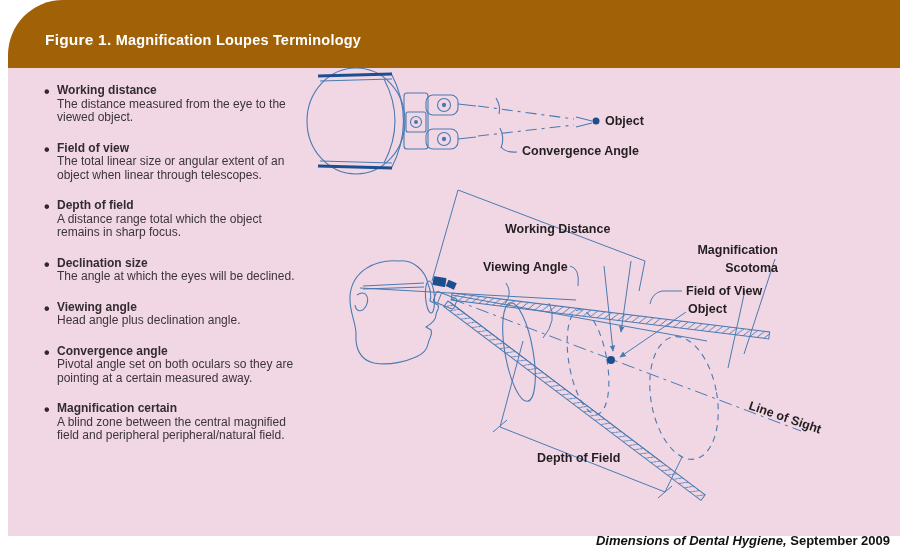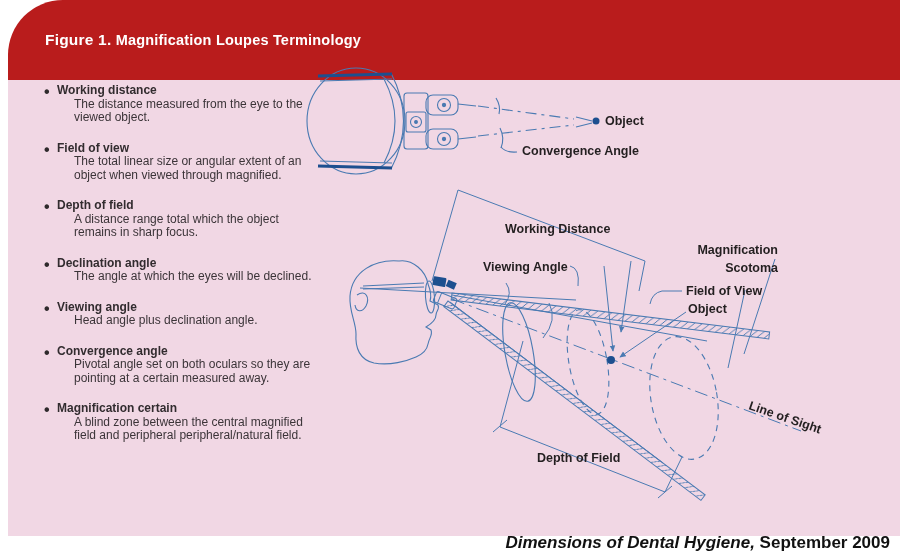--- a/index.html
+++ b/index.html
@@ -1,32 +1,32 @@
 <!DOCTYPE html>
 <html><head>
 <meta charset="utf-8">
 <style>
   html,body{margin:0;padding:0;background:#ffffff;}
   #stage{position:relative;width:900px;height:553px;background:#ffffff;overflow:hidden;
          font-family:"Liberation Sans","DejaVu Sans",sans-serif;}
   #panel{position:absolute;left:8px;top:58px;right:0;height:473px;background:#f1d7e4;
          border-top:5px solid #f3dde9;}
-  #header{position:absolute;left:8px;top:0;right:0;height:80px;background:#b91c1c;
+  #header{position:absolute;left:8px;top:0;right:0;height:68px;background:#a16207;
           border-top-left-radius:55px;}
   #header .title{position:absolute;left:37px;top:31px;color:#ffffff;white-space:nowrap;}
   #header .fig{font-size:15.5px;font-weight:700;letter-spacing:.2px;}
   #header .ttl{font-size:14.5px;font-weight:600;letter-spacing:.2px;}
   #terms{position:absolute;left:44px;top:84px;width:254px;list-style:none;margin:0;padding:0;}
   #terms li{position:relative;padding-left:13px;margin-bottom:17px;}
   #terms .bullet{position:absolute;left:0;top:-1px;color:#2f2a2c;font-weight:700;}
   #terms .term{font-size:12px;font-weight:700;color:#322c2f;line-height:13.5px;}
-  #terms .def{font-size:12px;color:#3b3438;line-height:13.5px;width:242px;margin-left:17px;}
+  #terms .def{font-size:12px;color:#3b3438;line-height:13.5px;width:242px;}
   svg text{font-family:"Liberation Sans","DejaVu Sans",sans-serif;font-size:12.5px;
            font-weight:700;fill:#231f20;}
-  #footer{position:absolute;top:533px;right:10px;font-size:17px;font-weight:600;color:#111;}
+  #footer{position:absolute;top:533px;right:10px;font-size:13px;font-weight:600;color:#111;}
   #footer .j{font-style:italic;}
 </style>
 </head>
 <body>
 
 <div id="stage">
 
   <div id="panel"></div>
 
   <div id="header">
@@ -35,30 +35,30 @@
 
   <ul id="terms">
     <li>
       <span class="bullet">•</span>
       <div class="term">Working distance</div>
       <div class="def">The distance measured from the eye to the viewed object.</div>
     </li>
     <li>
       <span class="bullet">•</span>
       <div class="term">Field of view</div>
-      <div class="def">The total linear size or angular extent of an object when viewed through magnified.</div>
+      <div class="def">The total linear size or angular extent of an object when linear through telescopes.</div>
     </li>
     <li>
       <span class="bullet">•</span>
       <div class="term">Depth of field</div>
       <div class="def">A distance range total which the object remains in sharp focus.</div>
     </li>
     <li>
       <span class="bullet">•</span>
-      <div class="term">Declination angle</div>
+      <div class="term">Declination size</div>
       <div class="def">The angle at which the eyes will be declined.</div>
     </li>
     <li>
       <span class="bullet">•</span>
       <div class="term">Viewing angle</div>
       <div class="def">Head angle plus declination angle.</div>
     </li>
     <li>
       <span class="bullet">•</span>
       <div class="term">Convergence angle</div>

